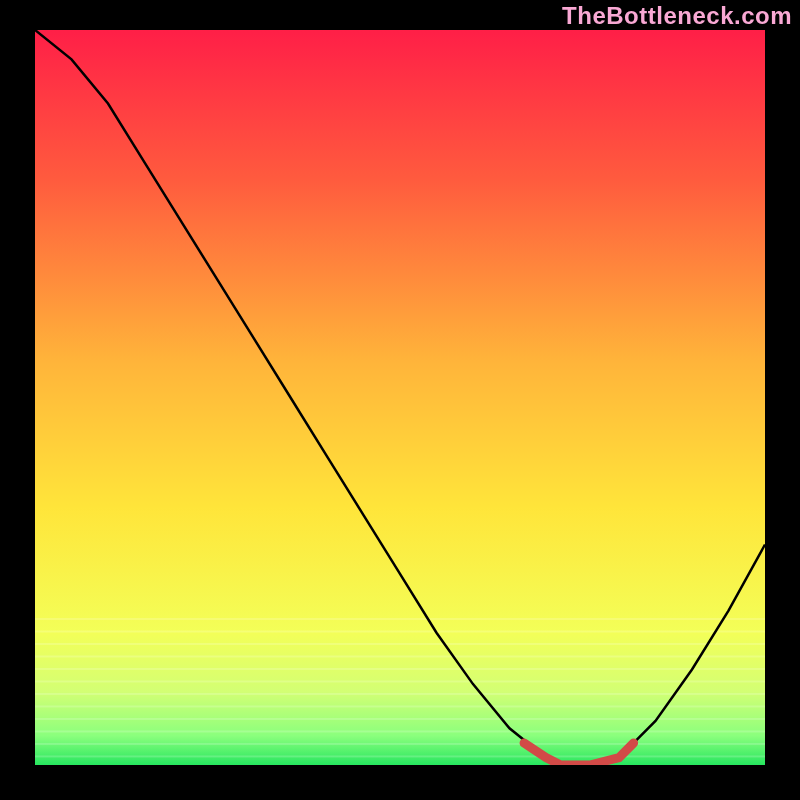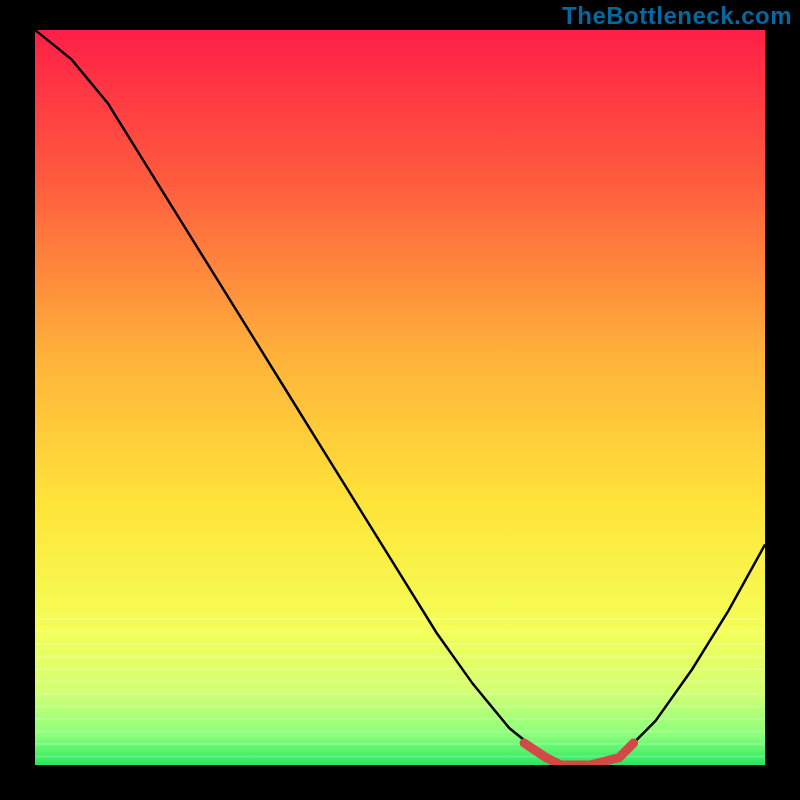--- a/index.html
+++ b/index.html
@@ -14,21 +14,21 @@
   .frame {
     position: relative;
     width: 800px;
     height: 800px;
     background: #000000;
   }
   .watermark {
     position: absolute;
     top: 2px;
     right: 8px;
-    color: #0369a1;
+    color: #f9a8d4;
     font-size: 24px;
     font-weight: bold;
     letter-spacing: 0.5px;
     z-index: 10;
     text-align: center;
   }
   .plot-area {
     position: absolute;
     left: 35px;
     top: 30px;

